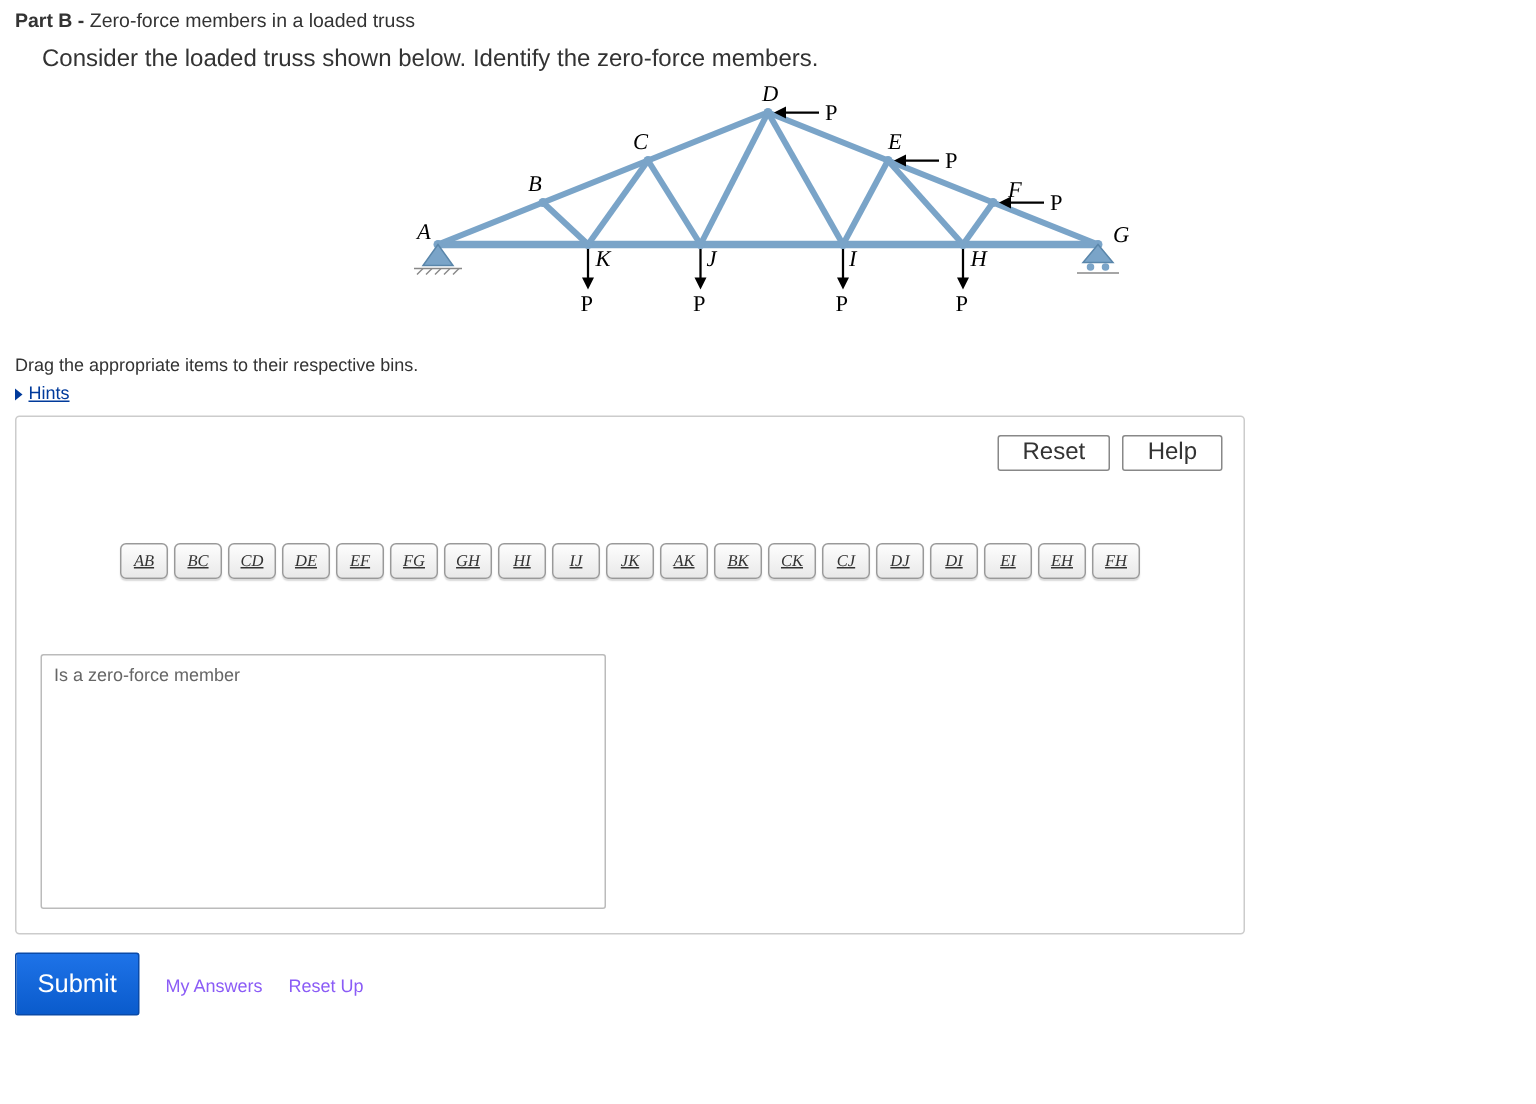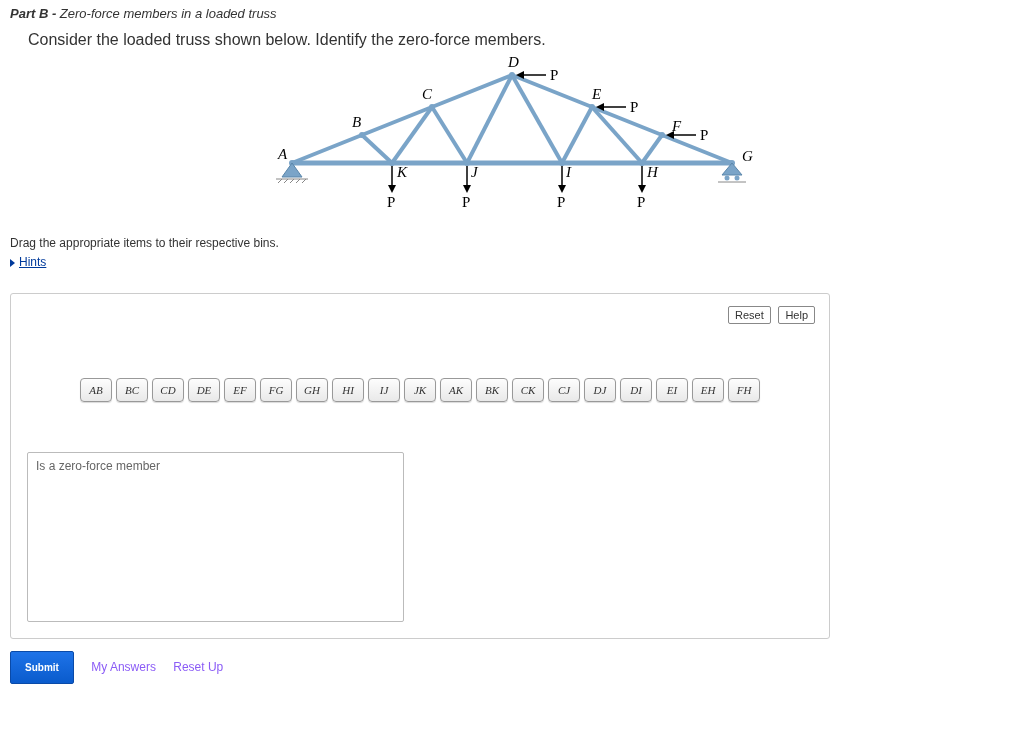--- a/index.html
+++ b/index.html
@@ -6,42 +6,41 @@
     margin: 0;
     padding: 6px 10px;
     font-family: Arial, Helvetica, sans-serif;
     font-size: 13px;
     color: #333;
     background: #fff;
   }
   .part-header {
     font-size: 13px;
     margin-bottom: 10px;
-    font-style: italic;
   }
   .part-header b { font-weight: bold; }
   .prompt {
     margin-left: 18px;
     margin-bottom: 4px;
     font-size: 16px;
   }
   .truss-wrap {
     text-align: center;
     margin: 2px 0 10px 0;
   }
   .instr {
     font-size: 12px;
     margin: 6px 0 4px 0;
   }
   .hints {
     color: #003a9b;
     font-size: 12px;
     text-decoration: underline;
     cursor: pointer;
-    margin-bottom: 24px;
+    margin-bottom: 8px;
     display: inline-block;
   }
   .hints .tri {
     display:inline-block;
     width:0;height:0;
     border-top:4px solid transparent;
     border-bottom:4px solid transparent;
     border-left:5px solid #003a9b;
     margin-right:4px;
     vertical-align: middle;
@@ -57,22 +56,22 @@
   }
   .btn-row {
     position: absolute;
     right: 14px;
     top: 12px;
   }
   .mini-btn {
     background:#fff;
     border:1px solid #888;
     border-radius:2px;
-    font-size:11px;
-    padding:2px 6px;
+    font-size:16px;
+    padding:2px 16px;
     cursor:pointer;
     color:#333;
     margin-left:4px;
   }
   .chips {
     margin: 70px 0 50px 0;
     text-align:center;
   }
   .chip {
     display:inline-block;
@@ -82,20 +81,21 @@
     padding:5px 6px;
     font-size:11px;
     font-style: italic;
     font-family: "Times New Roman", serif;
     color:#333;
     margin: 0 2px;
     min-width:18px;
     text-align:center;
     cursor: move;
     box-shadow: 0 1px 1px rgba(0,0,0,0.15);
+    text-decoration: underline;
   }
 
   .bins {
     display:flex;
     gap: 24px;
     margin-top: 10px;
   }
   .bin {
     border:1px solid #bbb;
     border-radius:2px;
@@ -114,22 +114,22 @@
   .submit-row {
     margin-top: 12px;
     font-size:12px;
   }
   .submit-btn {
     background:#0a5bcc;
     background: linear-gradient(#1e73e8,#0a5bcc);
     color:#fff;
     border:1px solid #0a4aa8;
     padding:10px 14px;
-    font-weight:bold;
-    font-size:10px;
+    font-weight:normal;
+    font-size:17px;
     cursor:pointer;
     border-radius:2px;
   }
   .link-like {
     color:#8b5cf6;
     margin-left:14px;
     cursor:pointer;
   }
 
   

